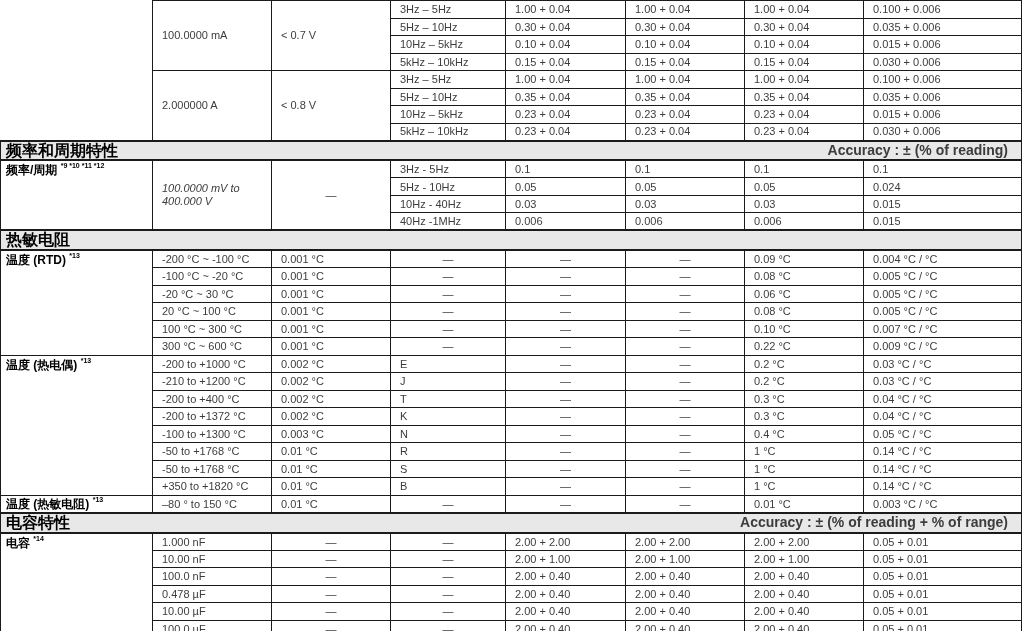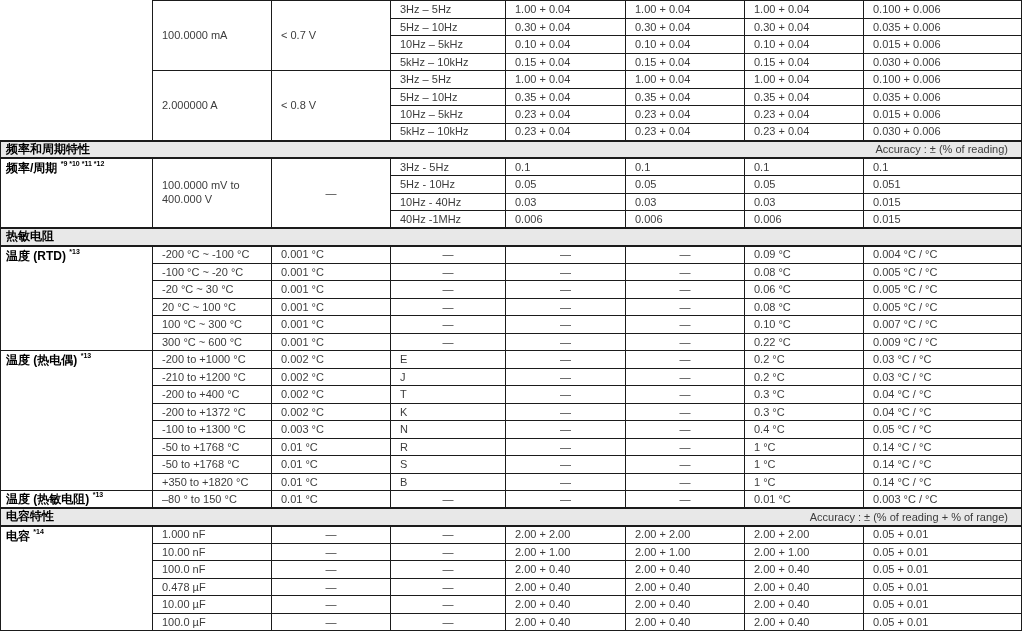--- a/index.html
+++ b/index.html
@@ -27,21 +27,21 @@
     line-height: 1.12;
     color: #3c3c3c;
     vertical-align: middle;
     overflow: hidden;
     white-space: nowrap;
     background: #ffffff;
   }
   table.spec td.center { text-align: center; padding-left: 0; padding-right: 0; }
   table.spec td.top { vertical-align: top; padding-top: 2px; }
   table.spec td.bold { font-weight: bold; color: #000; font-size: 12px; padding-left: 5px; }
-  table.spec td.pre { white-space: pre-line; line-height: 1.25; }
+  table.spec td.pre { white-space: pre-line; line-height: 1.25; font-style: italic; }
   table.spec td.nb { border-left: none; border-top: none; }
   table.spec td sup {
     font-size: 7px;
     font-weight: bold;
     position: relative;
     top: -1px;
     letter-spacing: 0;
   }
   table.spec td.band-td {
     background: #e8e8e8;
@@ -51,22 +51,22 @@
     border-left: 1px solid #1b1b1b;
     border-right: 1px solid #1b1b1b;
   }
   .band-row-inner {
     display: flex;
     justify-content: space-between;
     align-items: center;
     height: 100%;
     padding: 0 13px 0 5px;
   }
-  .band-label { font-weight: bold; color: #000; font-size: 12px; }
-  .band-note { font-weight: normal; color: #3c3c3c; font-size: 11px; }
+  .band-label { font-weight: bold; color: #000; font-size: 16px; }
+  .band-note { font-weight: bold; color: #3c3c3c; font-size: 14px; }
 </style>
 </head>
 <body>
 
 <div class="page">
   <table class="spec">
     <colgroup>
       <col style="width:152px">
         <col style="width:119px">
         <col style="width:119px">
@@ -155,21 +155,21 @@
           <td><span>0.1</span></td>
           <td><span>0.1</span></td>
           <td><span>0.1</span></td>
           <td><span>0.1</span></td>
         </tr>
         <tr>
           <td><span>5Hz - 10Hz</span></td>
           <td><span>0.05</span></td>
           <td><span>0.05</span></td>
           <td><span>0.05</span></td>
-          <td><span>0.051</span></td>
+          <td><span>0.024</span></td>
         </tr>
         <tr>
           <td><span>10Hz - 40Hz</span></td>
           <td><span>0.03</span></td>
           <td><span>0.03</span></td>
           <td><span>0.03</span></td>
           <td><span>0.015</span></td>
         </tr>
         <tr>
           <td><span>40Hz -1MHz</span></td>

